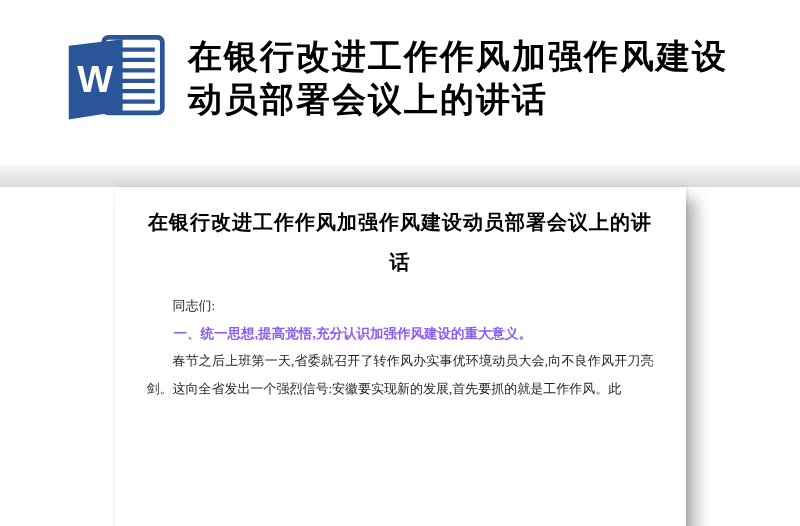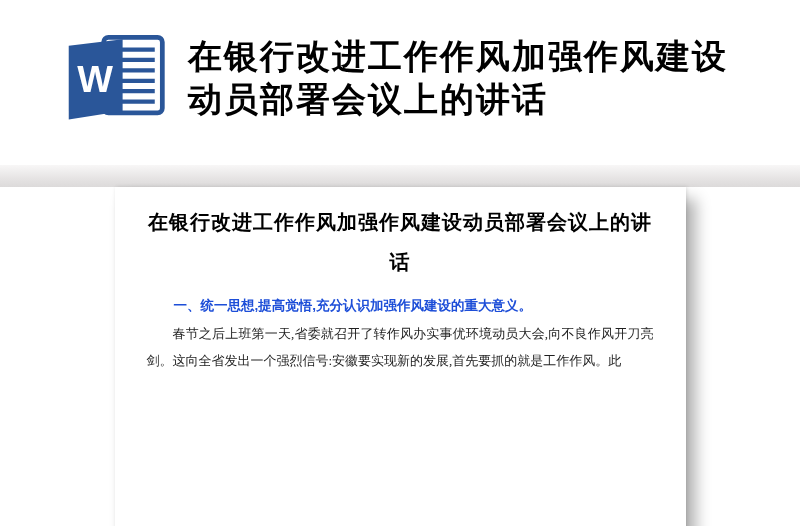--- a/index.html
+++ b/index.html
@@ -34,21 +34,21 @@
   .doc-title {
     font-size:20px; font-weight:bold; color:#000;
     text-align:center; line-height:40px; letter-spacing:1px;
     margin:0 0 10px 0;
   }
   .para {
     margin:0; font-size:13px; line-height:27.5px; color:#1f1f1f;
     text-align:justify; text-indent:2em;
   }
   .para-red {
-    color:#1d4ed8; font-weight:bold;
+    color:#8b5cf6; font-weight:bold;
     font-family:"Liberation Sans", sans-serif;
     font-size:13.5px;
   }
 </style>
 </head>
 <body>
 
 <div class="header">
   <svg class="word-icon" viewBox="0 0 110 92" aria-hidden="true">
     <rect x="42" y="4" width="62" height="80" rx="5" fill="#ffffff" stroke="#2a5699" stroke-width="5"></rect>
@@ -63,16 +63,17 @@
     <polygon points="5,13 62,6 62,82 5,91" fill="#2a5699"></polygon>
     <text x="33" y="62" text-anchor="middle" font-family="Liberation Sans, sans-serif" font-weight="bold" font-size="40" fill="#ffffff">W</text>
   </svg>
   <div class="header-title">在银行改进工作作风加强作风建设动员部署会议上的讲话</div>
 </div>
 
 <div class="preview-area">
   <div class="preview-strip"></div>
   <div class="doc-page">
     <h1 class="doc-title">在银行改进工作作风加强作风建设动员部署会议上的讲话</h1>
+    <p class="para">同志们:</p>
     <p class="para para-red">一、统一思想,提高觉悟,充分认识加强作风建设的重大意义。</p>
     <p class="para">春节之后上班第一天,省委就召开了转作风办实事优环境动员大会,向不良作风开刀亮剑。这向全省发出一个强烈信号:安徽要实现新的发展,首先要抓的就是工作作风。此</p>
   </div>
 </div>
 
 </body></html>

